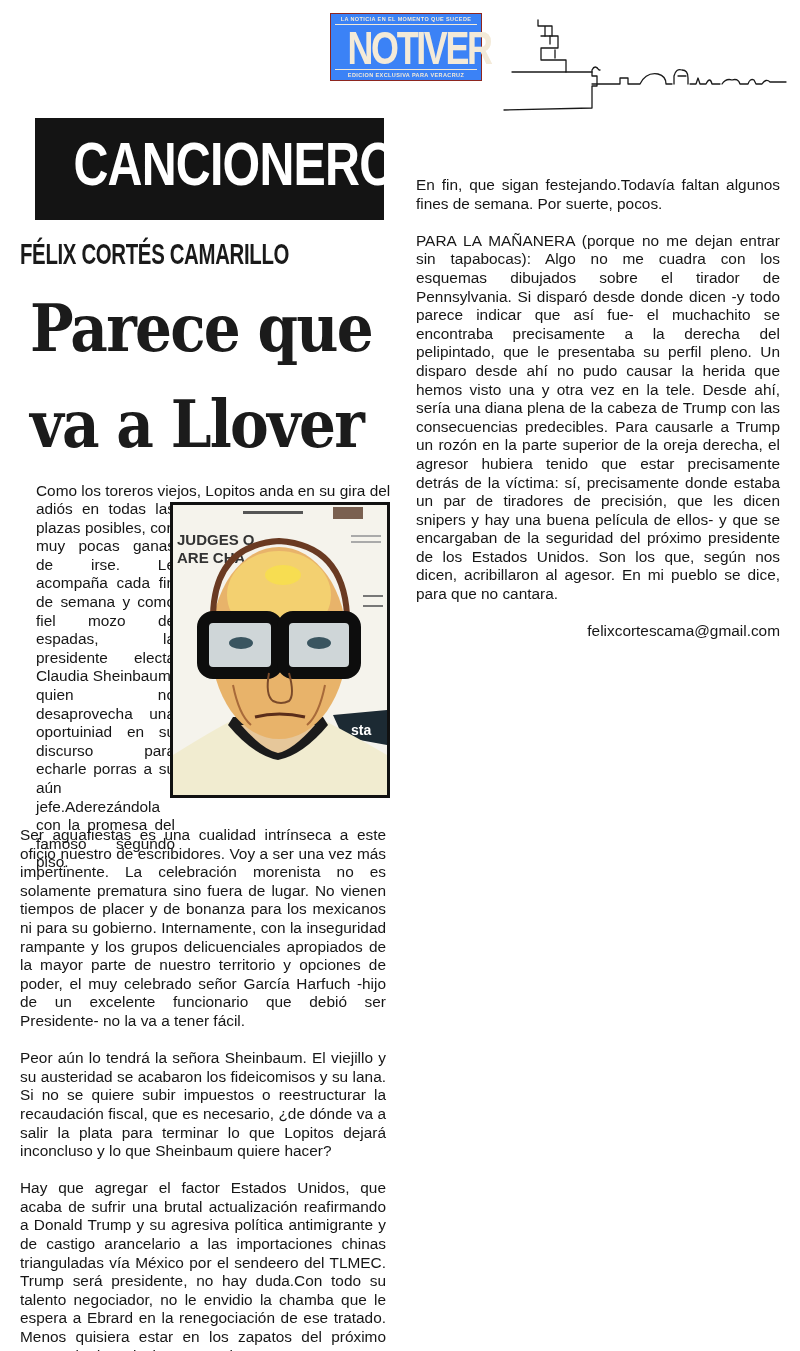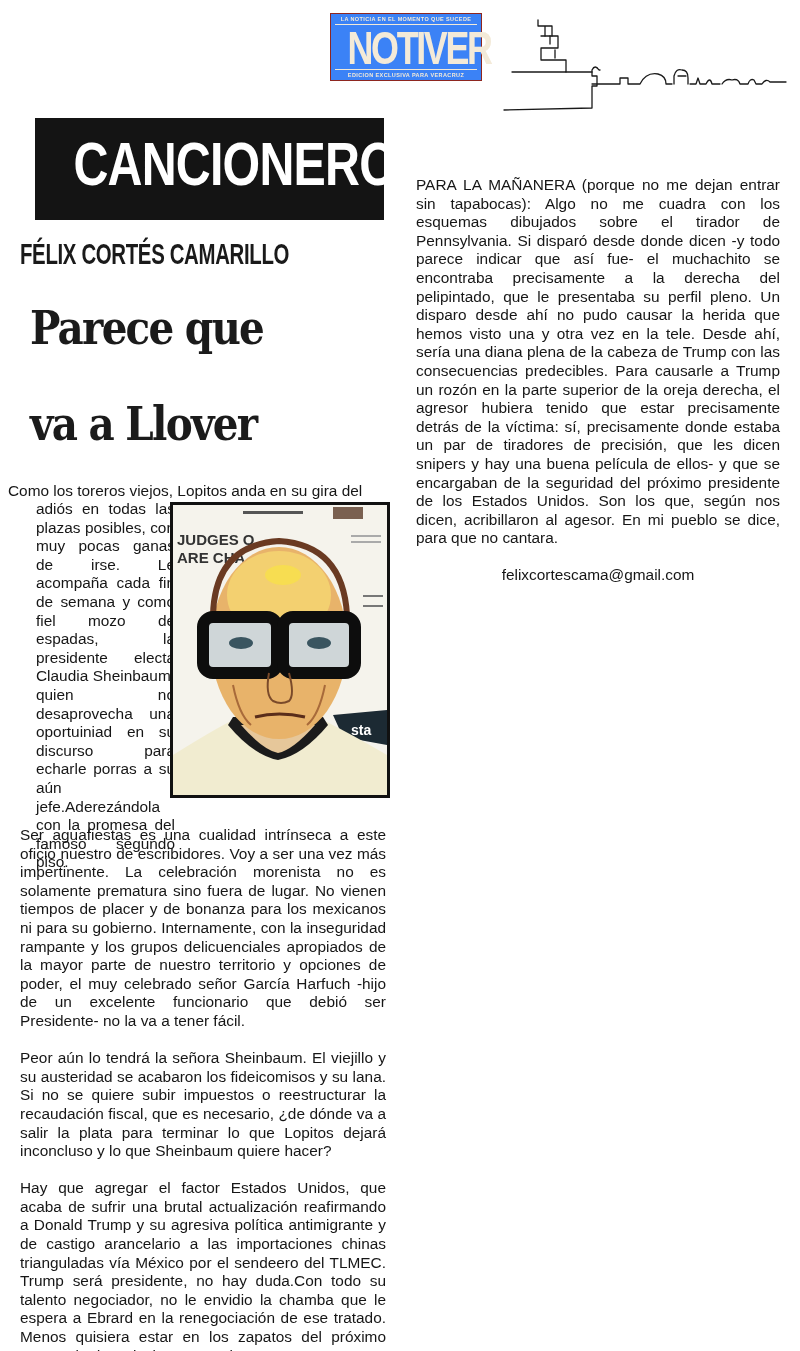--- a/index.html
+++ b/index.html
@@ -17,38 +17,38 @@
 
   
   .skyline { position: absolute; left: 500px; top: 12px; width: 290px; height: 100px; }
 
   
   .banner { position: absolute; left: 35px; top: 118px; width: 349px; height: 102px; background: #141414; }
   .banner .label { position: absolute; left: 0; right: 0; top: 10px; text-align: center; color: #ffffff; font-family: "Liberation Sans", sans-serif; font-weight: bold; font-size: 62px; line-height: 72px; letter-spacing: -1px; transform: scaleX(0.78); transform-origin: center; }
 
   .author { position: absolute; left: 20px; top: 236px; font-family: "Liberation Sans", sans-serif; font-weight: bold; font-size: 30px; line-height: 36px; color: #1a1a1a; transform: scaleX(0.68); transform-origin: left; white-space: nowrap; letter-spacing: -0.5px; }
 
-  .headline { position: absolute; left: 30px; top: 280px; width: 360px; font-family: "DejaVu Serif", serif; font-weight: bold; font-size: 46px; line-height: 96px; color: #1b1b1b; letter-spacing: -2px; }
+  .headline { position: absolute; left: 30px; top: 280px; width: 360px; font-family: "DejaVu Serif", serif; font-weight: bold; font-size: 66px; line-height: 96px; color: #1b1b1b; letter-spacing: -2px; }
   .headline div { white-space: nowrap; transform: scaleX(0.88); transform-origin: left; }
 
   
   .col { position: absolute; font-family: "Liberation Sans", sans-serif; font-size: 15.4px; line-height: 18.6px; color: #161616; }
   .col p { margin: 0 0 18.6px 0; text-align: justify; }
 
-  .left-lead { left: 8px; top: 482px; width: 366px; }
+  .left-lead { left: 36px; top: 482px; width: 366px; }
   .left-lead .first { text-align: justify; white-space: nowrap; margin: 0; }
   .left-wrap { left: 36px; top: 500px; width: 139px; }
   .left-wrap p { margin: 0; text-align: justify; }
 
   .photo { position: absolute; left: 170px; top: 502px; width: 220px; height: 296px; border: 3px solid #111; box-sizing: border-box; overflow: hidden; background: #c2410c; }
 
   .left-body { left: 20px; top: 826px; width: 366px; }
 
   .right-col { left: 416px; top: 176px; width: 364px; }
-  .right-col .email { text-align: center; }
+  .right-col .email { text-align: right; }
 </style>
 </head>
 <body>
 
 <div class="logo">
   <div class="tag-top">LA NOTICIA EN EL MOMENTO QUE SUCEDE</div>
   <div class="rule r1"></div>
   <div class="name">NOTIVER</div>
   <div class="rule r2"></div>
   <div class="tag-bottom">EDICION EXCLUSIVA PARA VERACRUZ</div>
@@ -124,15 +124,16 @@
   </svg>
 </div>
 
 <div class="col left-body">
   <p>Ser aguafiestas es una cualidad intrínseca a este oficio nuestro de escribidores. Voy a ser una vez más impertinente. La celebración morenista no es solamente prematura sino fuera de lugar. No vienen tiempos de placer y de bonanza para los mexicanos ni para su gobierno. Internamente, con la inseguridad rampante y los grupos delicuenciales apropiados de  la mayor parte de nuestro territorio y opciones de poder, el muy celebrado señor García Harfuch -hijo de un excelente funcionario que debió ser Presidente- no la va a tener fácil.</p>
   <p>Peor aún lo tendrá la señora Sheinbaum. El viejillo y su austeridad se acabaron los fideicomisos y su lana. Si no se quiere subir impuestos o reestructurar la recaudación fiscal, que es necesario, ¿de dónde va a salir la plata para terminar lo que Lopitos dejará inconcluso y lo que Sheinbaum quiere hacer?</p>
   <p>Hay que agregar el factor Estados Unidos, que acaba de sufrir una brutal actualización reafirmando a Donald Trump y su agresiva política antimigrante y de castigo arancelario a las importaciones chinas trianguladas vía México por el sendeero del TLMEC. Trump será presidente, no hay duda.Con todo su talento negociador, no le envidio la chamba que le espera a Ebrard en la renegociación de ese tratado. Menos quisiera estar en los zapatos del próximo secretario de Relaciones Exteriores.</p>
 </div>
 
 <div class="col right-col">
+  <p>En fin, que sigan festejando.Todavía faltan algunos fines de semana. Por suerte, pocos.</p>
   <p>PARA LA MAÑANERA (porque no me dejan entrar sin tapabocas): Algo no me cuadra con los esquemas dibujados sobre el tirador de Pennsylvania. Si disparó desde donde dicen -y todo parece indicar que así fue- el muchachito se encontraba precisamente a la derecha del pelipintado, que le presentaba su perfil pleno. Un disparo desde ahí no pudo causar la herida que hemos visto una y otra vez en la tele. Desde ahí, sería una diana plena de la cabeza de Trump con las consecuencias predecibles. Para causarle a Trump un rozón en la parte superior de la oreja derecha, el agresor hubiera tenido que estar precisamente detrás de la víctima: sí, precisamente donde estaba un par de tiradores de precisión, que les dicen snipers y hay una buena película de ellos- y que se encargaban de la seguridad del próximo presidente de los Estados Unidos. Son los que, según nos dicen, acribillaron al agesor. En mi pueblo se dice, para que no cantara.</p>
   <p class="email">felixcortescama@gmail.com</p>
 </div>
 
 </body></html>

